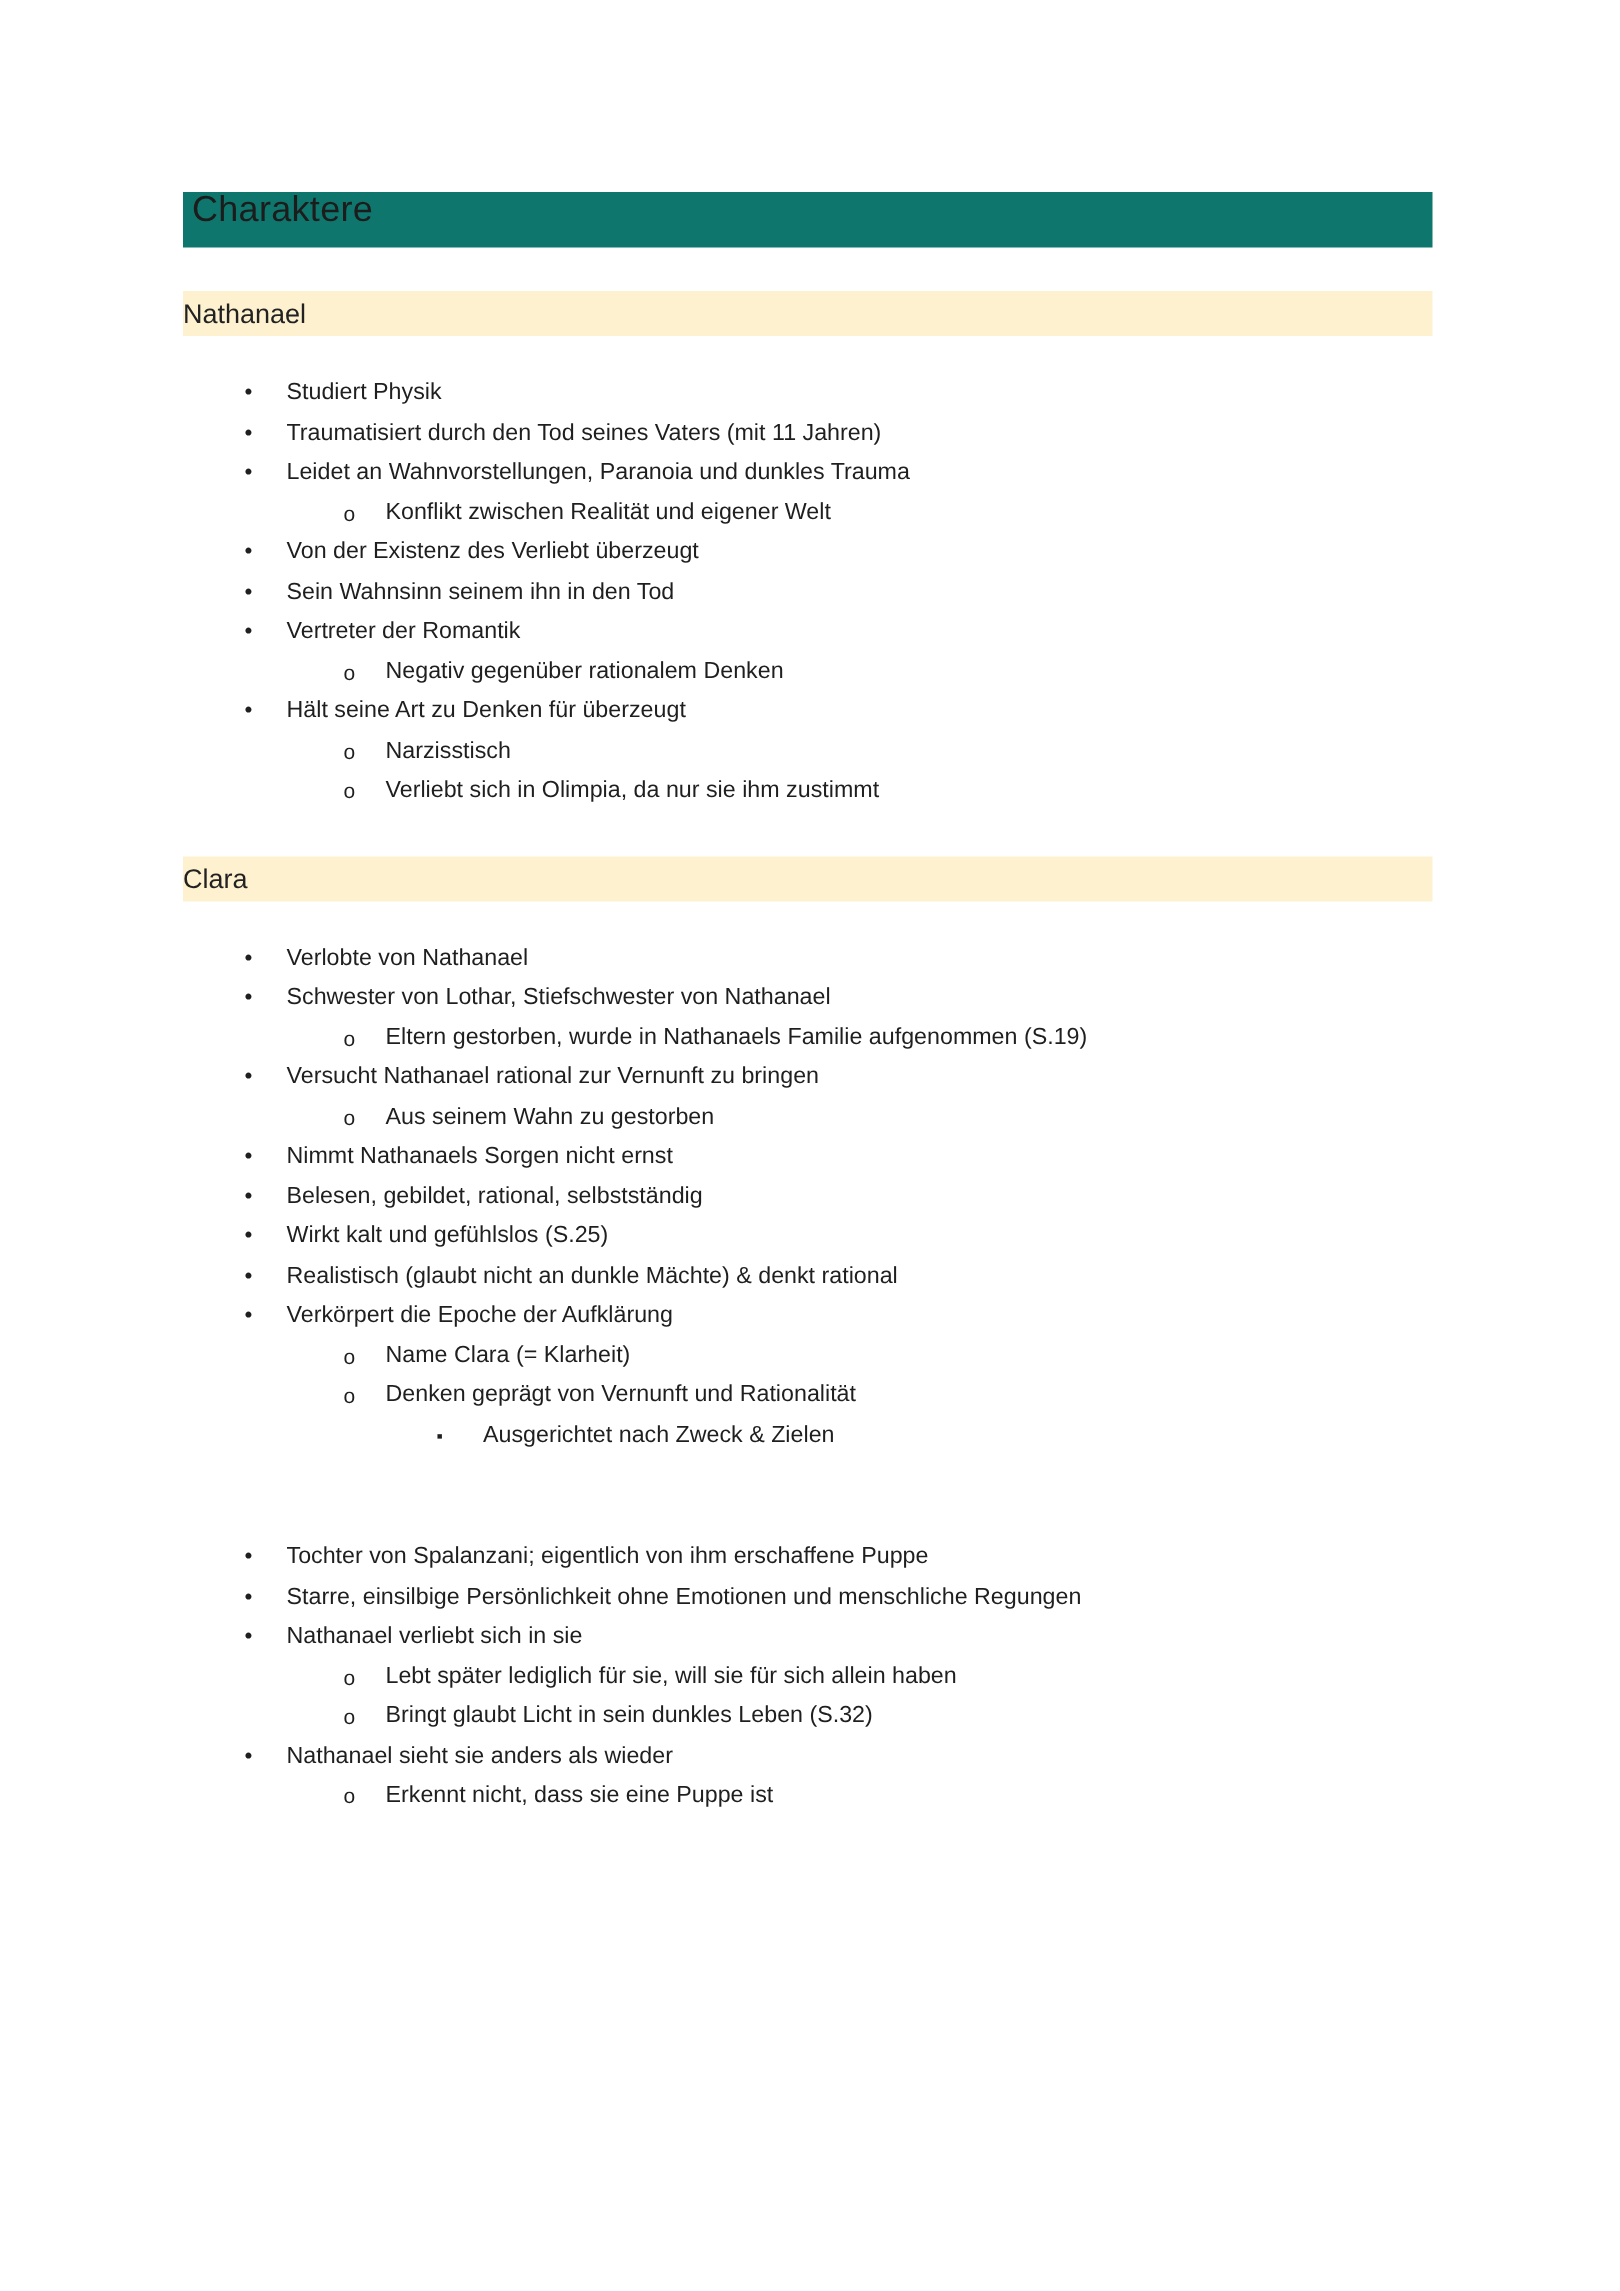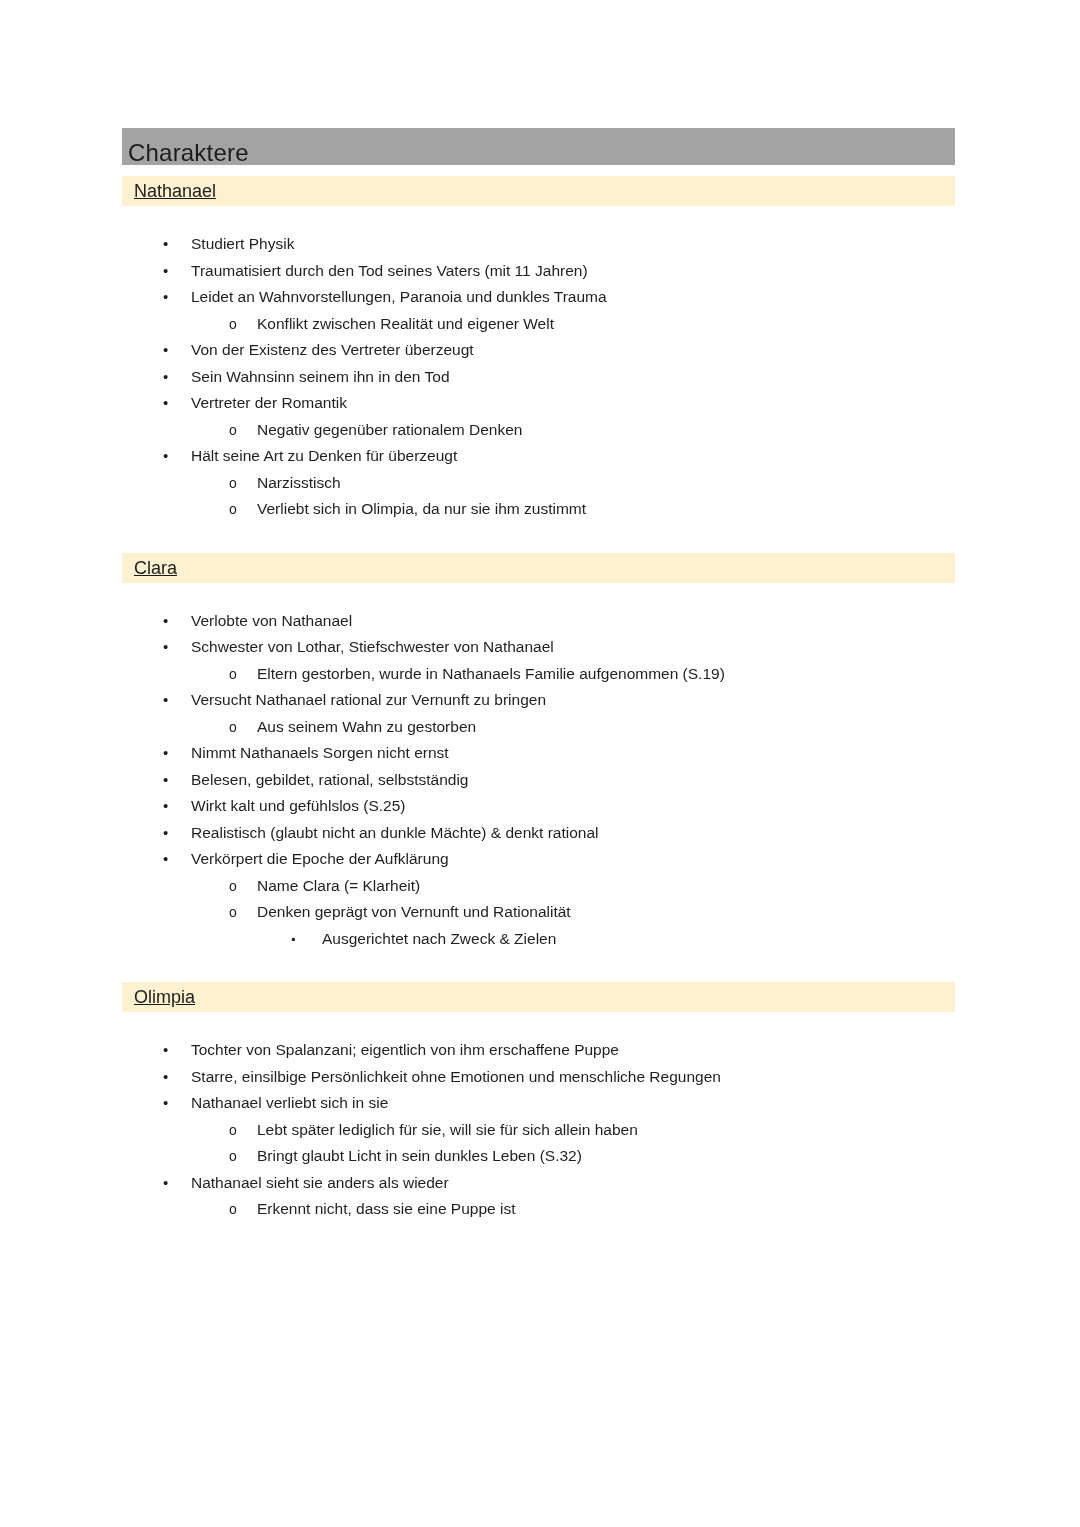--- a/index.html
+++ b/index.html
@@ -25,45 +25,44 @@
   }
   .content {
     position: absolute;
     left: 122px;
     top: 128px;
     width: 833px;
   }
 
   
   .title-band {
-    background: #a3a3a3;
+    background: #0f766e;
     height: 37px;
     display: flex;
-    align-items: flex-end;
+    align-items: flex-start;
     padding-left: 6px;
     box-sizing: border-box;
-    margin-bottom: 11px;
+    margin-bottom: 29px;
   }
   .title-band .title-text {
     font-size: 24px;
     font-weight: 400;
     color: #1c1c1c;
     letter-spacing: 0.2px;
     line-height: 1;
   }
 
   
   .section-band {
     background: #fdf1cf;
     height: 30px;
     display: flex;
     align-items: center;
-    padding-left: 12px;
+    padding-left: 0;
     box-sizing: border-box;
-    text-decoration: underline;
   }
   .section-band .section-text {
     font-size: 18px;
     font-weight: 400;
     color: #222222;
     line-height: 1;
   }
 
   
   ul.bullets {
@@ -124,21 +123,21 @@
         <div class="section">
           <div class="section-band">
             <span class="section-text">Nathanael</span>
           </div>
           <div class="section-body">
             <ul class="bullets">
               <li class="item lvl1"><span class="marker">•</span><span class="label">Studiert Physik</span></li>
               <li class="item lvl1"><span class="marker">•</span><span class="label">Traumatisiert durch den Tod seines Vaters (mit 11 Jahren)</span></li>
               <li class="item lvl1"><span class="marker">•</span><span class="label">Leidet an Wahnvorstellungen, Paranoia und dunkles Trauma</span></li>
               <li class="item lvl2"><span class="marker">o</span><span class="label">Konflikt zwischen Realität und eigener Welt</span></li>
-              <li class="item lvl1"><span class="marker">•</span><span class="label">Von der Existenz des Vertreter überzeugt</span></li>
+              <li class="item lvl1"><span class="marker">•</span><span class="label">Von der Existenz des Verliebt überzeugt</span></li>
               <li class="item lvl1"><span class="marker">•</span><span class="label">Sein Wahnsinn seinem ihn in den Tod</span></li>
               <li class="item lvl1"><span class="marker">•</span><span class="label">Vertreter der Romantik</span></li>
               <li class="item lvl2"><span class="marker">o</span><span class="label">Negativ gegenüber rationalem Denken</span></li>
               <li class="item lvl1"><span class="marker">•</span><span class="label">Hält seine Art zu Denken für überzeugt</span></li>
               <li class="item lvl2"><span class="marker">o</span><span class="label">Narzisstisch</span></li>
               <li class="item lvl2"><span class="marker">o</span><span class="label">Verliebt sich in Olimpia, da nur sie ihm zustimmt</span></li>
             </ul>
           </div>
         </div>
         <div class="section">
@@ -157,23 +156,20 @@
               <li class="item lvl1"><span class="marker">•</span><span class="label">Wirkt kalt und gefühlslos (S.25)</span></li>
               <li class="item lvl1"><span class="marker">•</span><span class="label">Realistisch (glaubt nicht an dunkle Mächte) &amp; denkt rational</span></li>
               <li class="item lvl1"><span class="marker">•</span><span class="label">Verkörpert die Epoche der Aufklärung</span></li>
               <li class="item lvl2"><span class="marker">o</span><span class="label">Name Clara (= Klarheit)</span></li>
               <li class="item lvl2"><span class="marker">o</span><span class="label">Denken geprägt von Vernunft und Rationalität</span></li>
               <li class="item lvl3"><span class="marker">▪</span><span class="label">Ausgerichtet nach Zweck &amp; Zielen</span></li>
             </ul>
           </div>
         </div>
         <div class="section">
-          <div class="section-band">
-            <span class="section-text">Olimpia</span>
-          </div>
           <div class="section-body">
             <ul class="bullets">
               <li class="item lvl1"><span class="marker">•</span><span class="label">Tochter von Spalanzani; eigentlich von ihm erschaffene Puppe</span></li>
               <li class="item lvl1"><span class="marker">•</span><span class="label">Starre, einsilbige Persönlichkeit ohne Emotionen und menschliche Regungen</span></li>
               <li class="item lvl1"><span class="marker">•</span><span class="label">Nathanael verliebt sich in sie</span></li>
               <li class="item lvl2"><span class="marker">o</span><span class="label">Lebt später lediglich für sie, will sie für sich allein haben</span></li>
               <li class="item lvl2"><span class="marker">o</span><span class="label">Bringt glaubt Licht in sein dunkles Leben (S.32)</span></li>
               <li class="item lvl1"><span class="marker">•</span><span class="label">Nathanael sieht sie anders als wieder</span></li>
               <li class="item lvl2"><span class="marker">o</span><span class="label">Erkennt nicht, dass sie eine Puppe ist</span></li>
             </ul>

